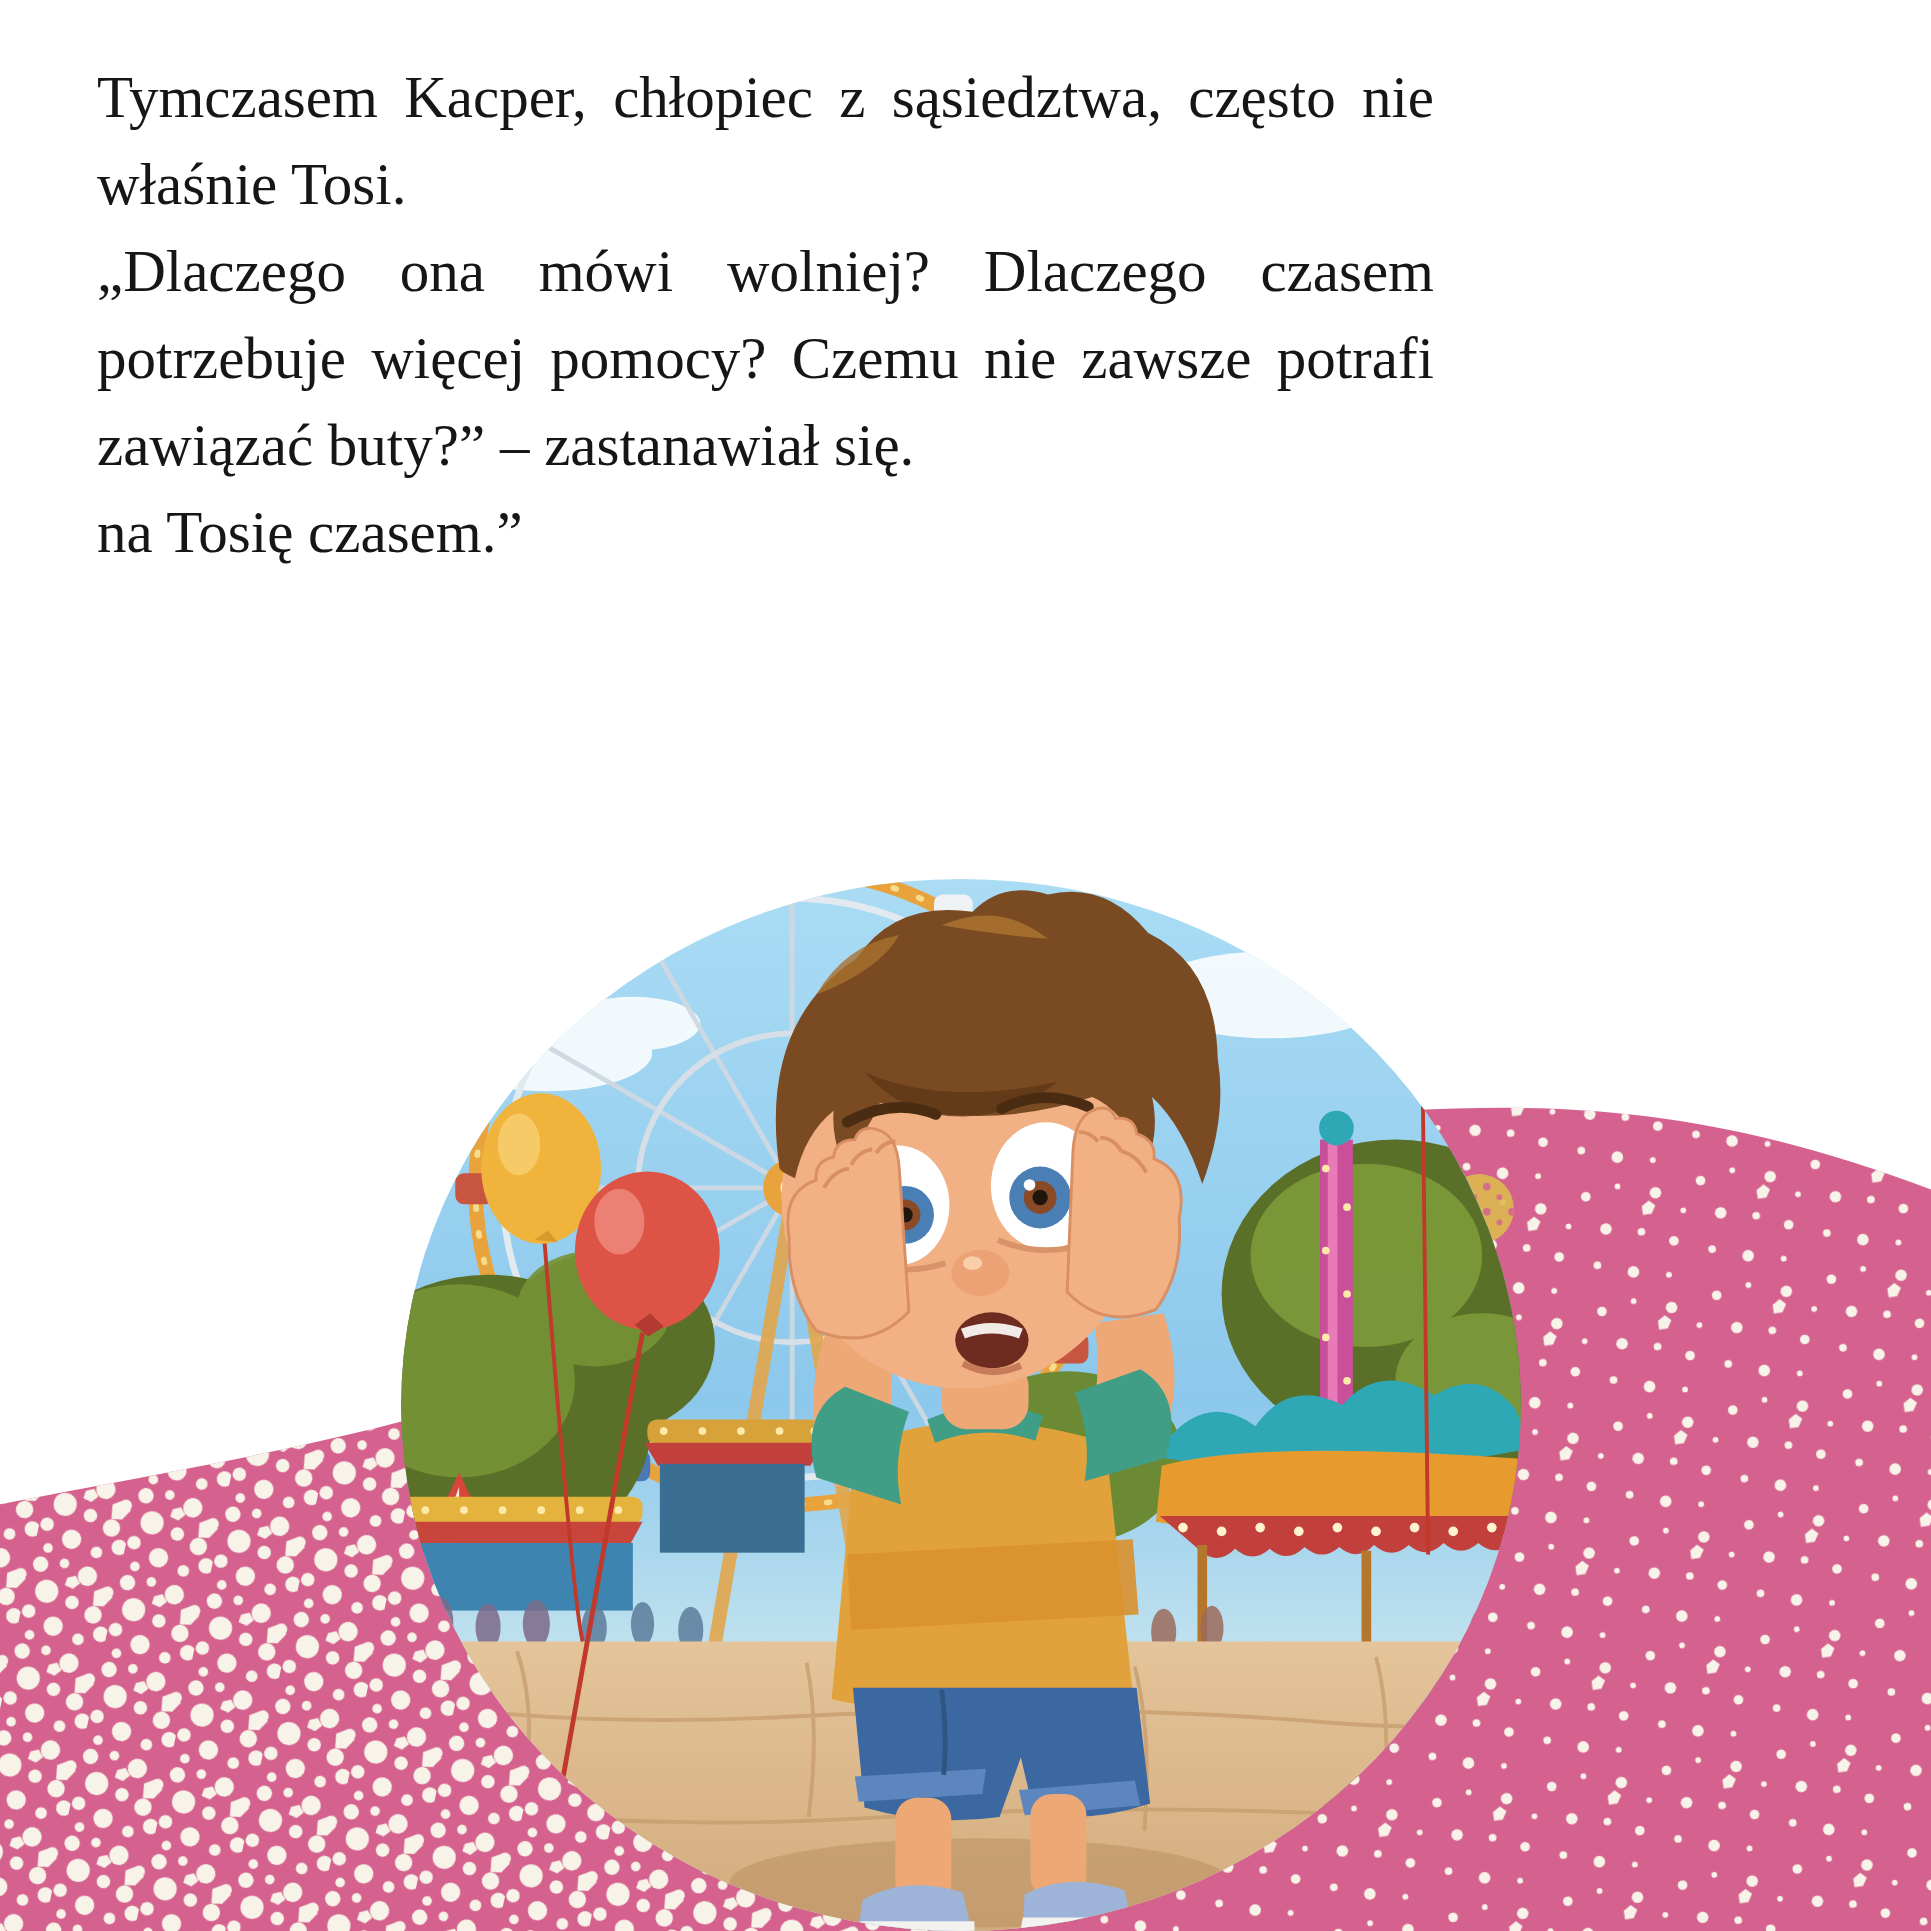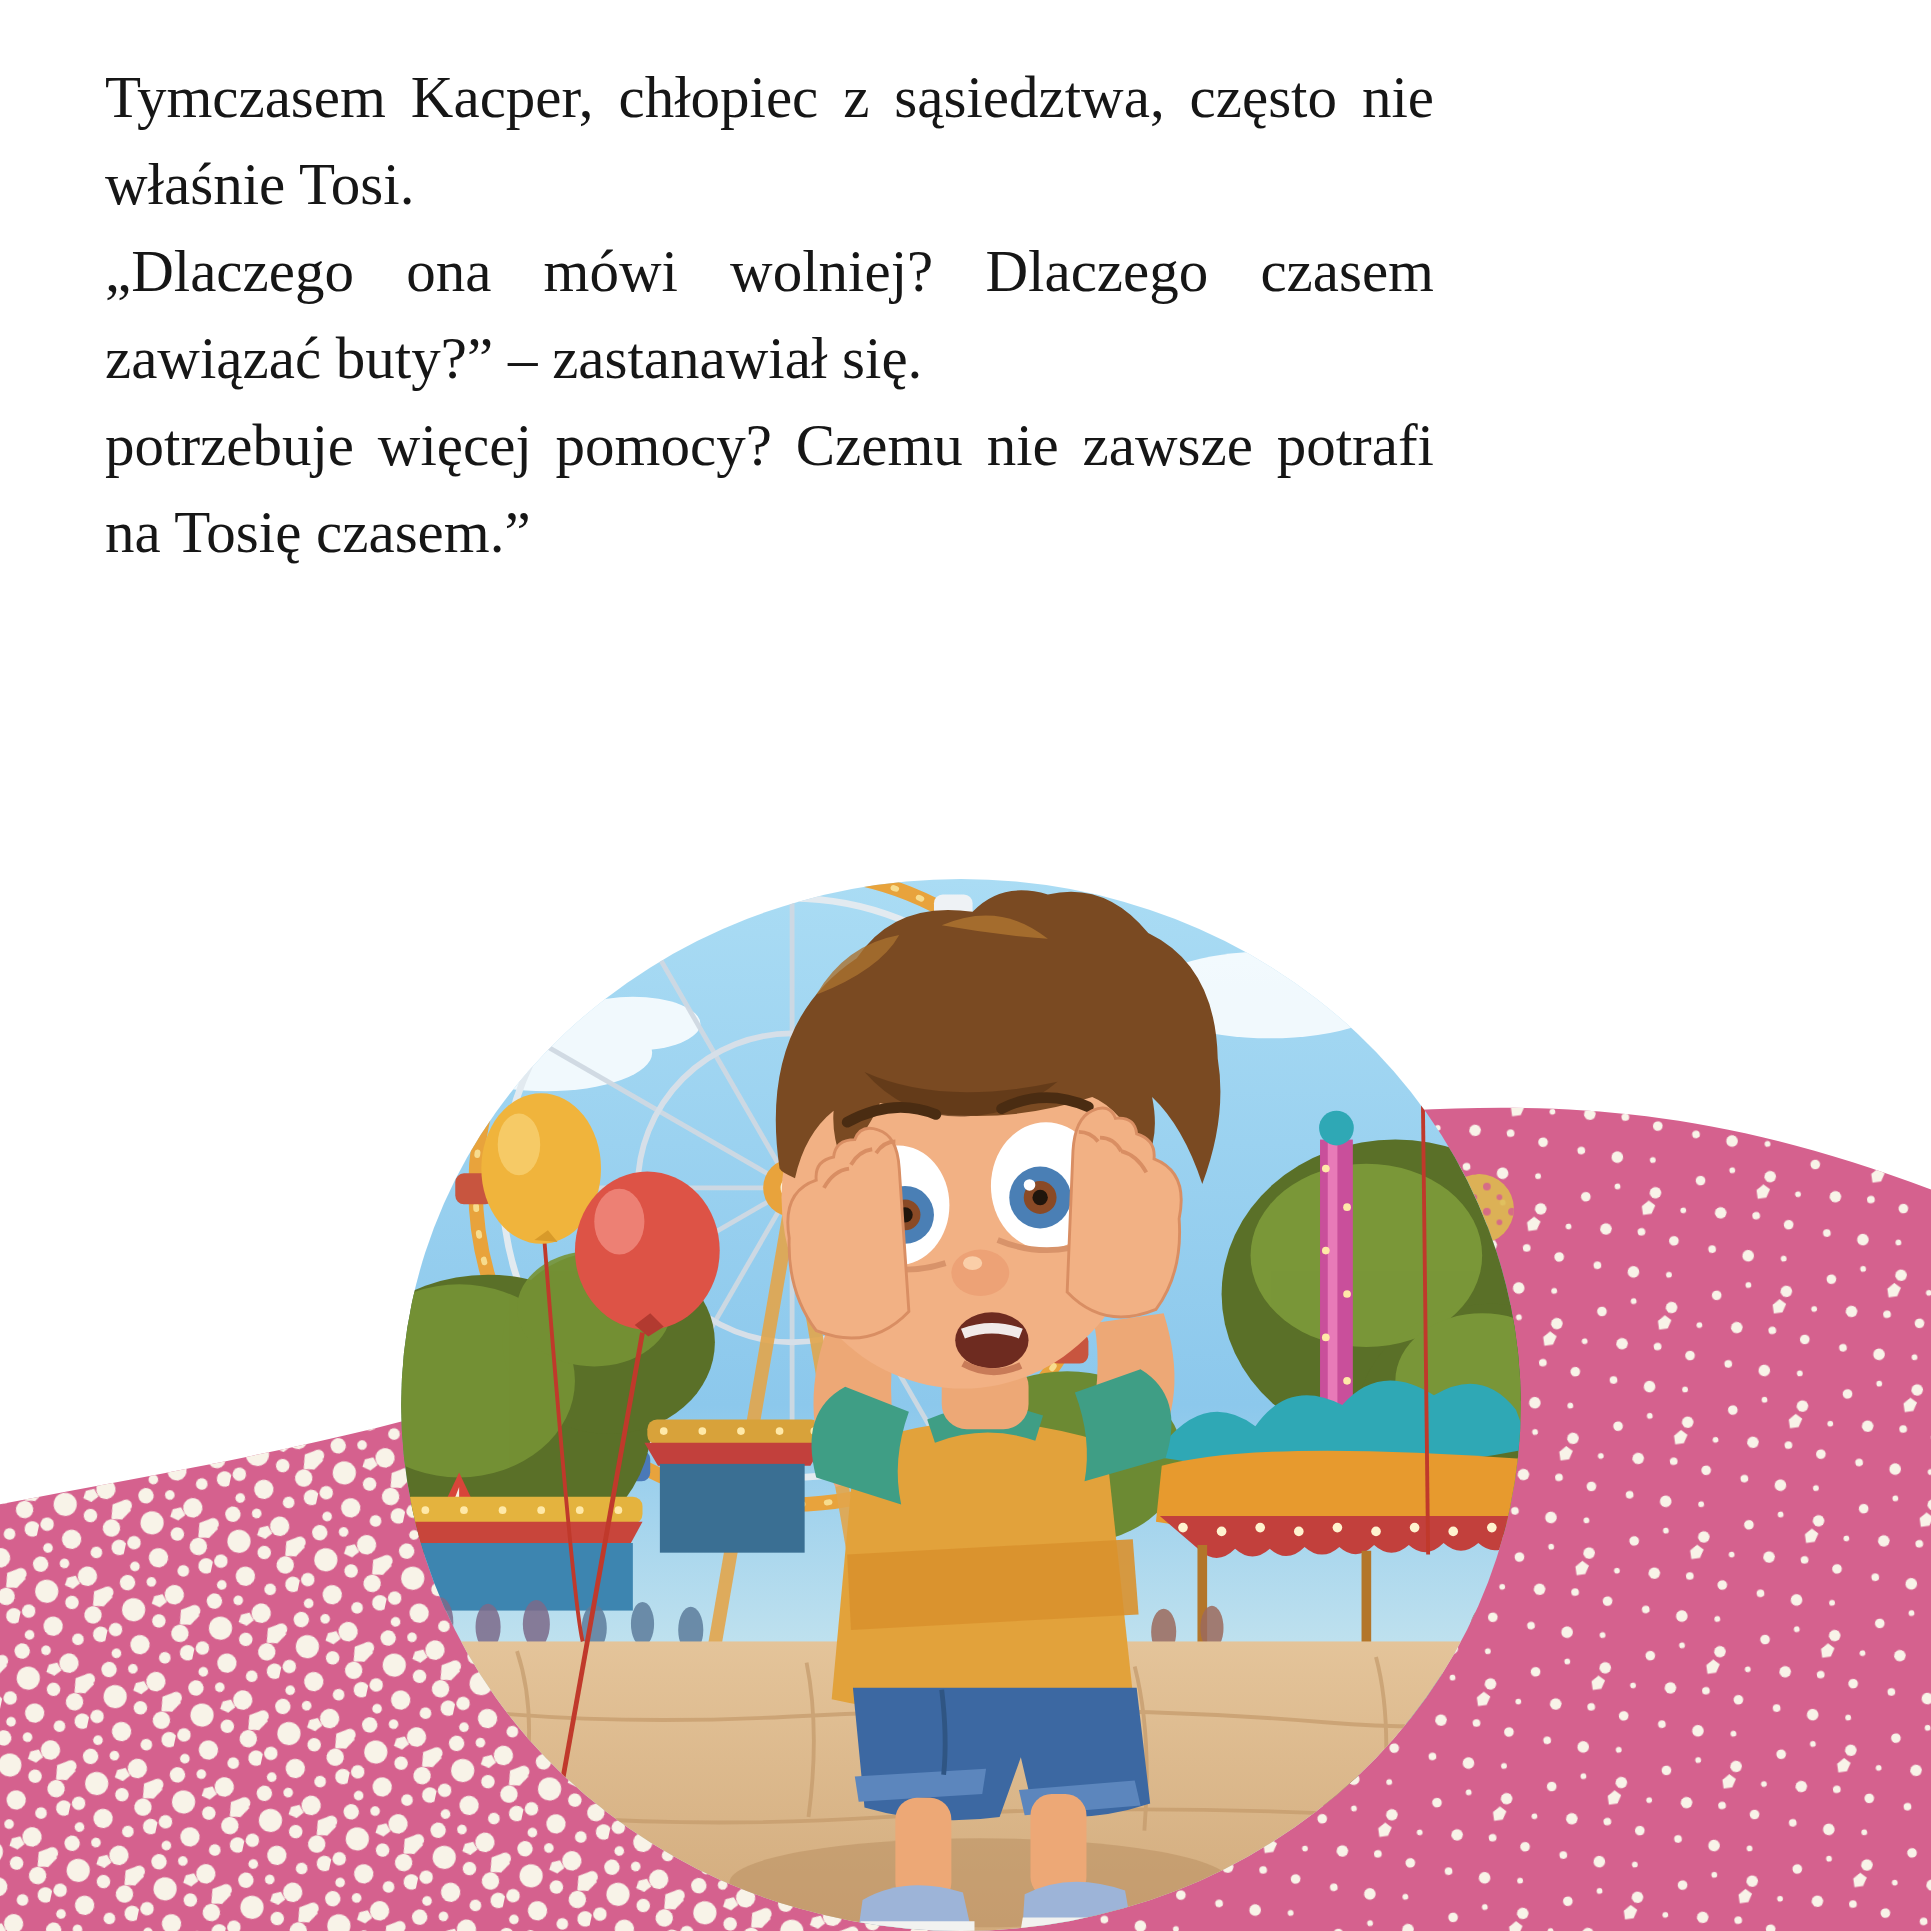--- a/index.html
+++ b/index.html
@@ -1,20 +1,20 @@
 <!DOCTYPE html>
 <html style="--wave-pink: #d5618e; --speckle: #f8f3e8;"><head>
 <meta charset="utf-8">
 <style>
   html,body{margin:0;padding:0;background:#ffffff;}
   .page{position:relative;width:1931px;height:1931px;background:#ffffff;overflow:hidden;
         font-family:"Liberation Serif", serif;}
   .story{position:absolute;left:97px;top:54px;width:1337px;
          font-size:59px;line-height:87px;color:#161616;font-family:"Liberation Serif", serif;}
-  .story .line{text-align:left;margin-left:8px;}
+  .story .line{text-align:left;}
   .story .line.just{text-align:justify;text-align-last:justify;}
   .wave{position:absolute;left:0;top:0;width:1931px;height:1931px;}
   .wave-fill{fill:var(--wave-pink,#d5618e);}
   .speck{fill:var(--speckle,#f8f3e8);}
   .illus-wrap{position:absolute;left:401px;top:879px;width:1120px;height:1052px;}
   .illus-wrap svg{display:block;width:100%;height:100%;}
 </style>
 </head>
 <body>
 
@@ -84,22 +84,22 @@
     </g>
   </svg>
 
   <div class="story" id="story-block" style="color: rgb(22, 22, 22);">
       <div class="paragraph">
         <div class="line just">Tymczasem Kacper, chłopiec z sąsiedztwa, często nie</div>
         <div class="line">właśnie Tosi.</div>
       </div>
       <div class="paragraph">
         <div class="line just">„Dlaczego ona mówi wolniej? Dlaczego czasem</div>
+        <div class="line just">potrzebuje więcej pomocy? Czemu nie zawsze potrafi</div>
         <div class="line">zawiązać buty?” – zastanawiał się.</div>
-        <div class="line just">potrzebuje więcej pomocy? Czemu nie zawsze potrafi</div>
       </div>
       <div class="paragraph">
         <div class="line">na Tosię czasem.”</div>
       </div>
     </div>
 
   <div class="illus-wrap">
     <svg viewBox="0 0 1160 1090">
       <defs>
         <clipPath id="blob">

